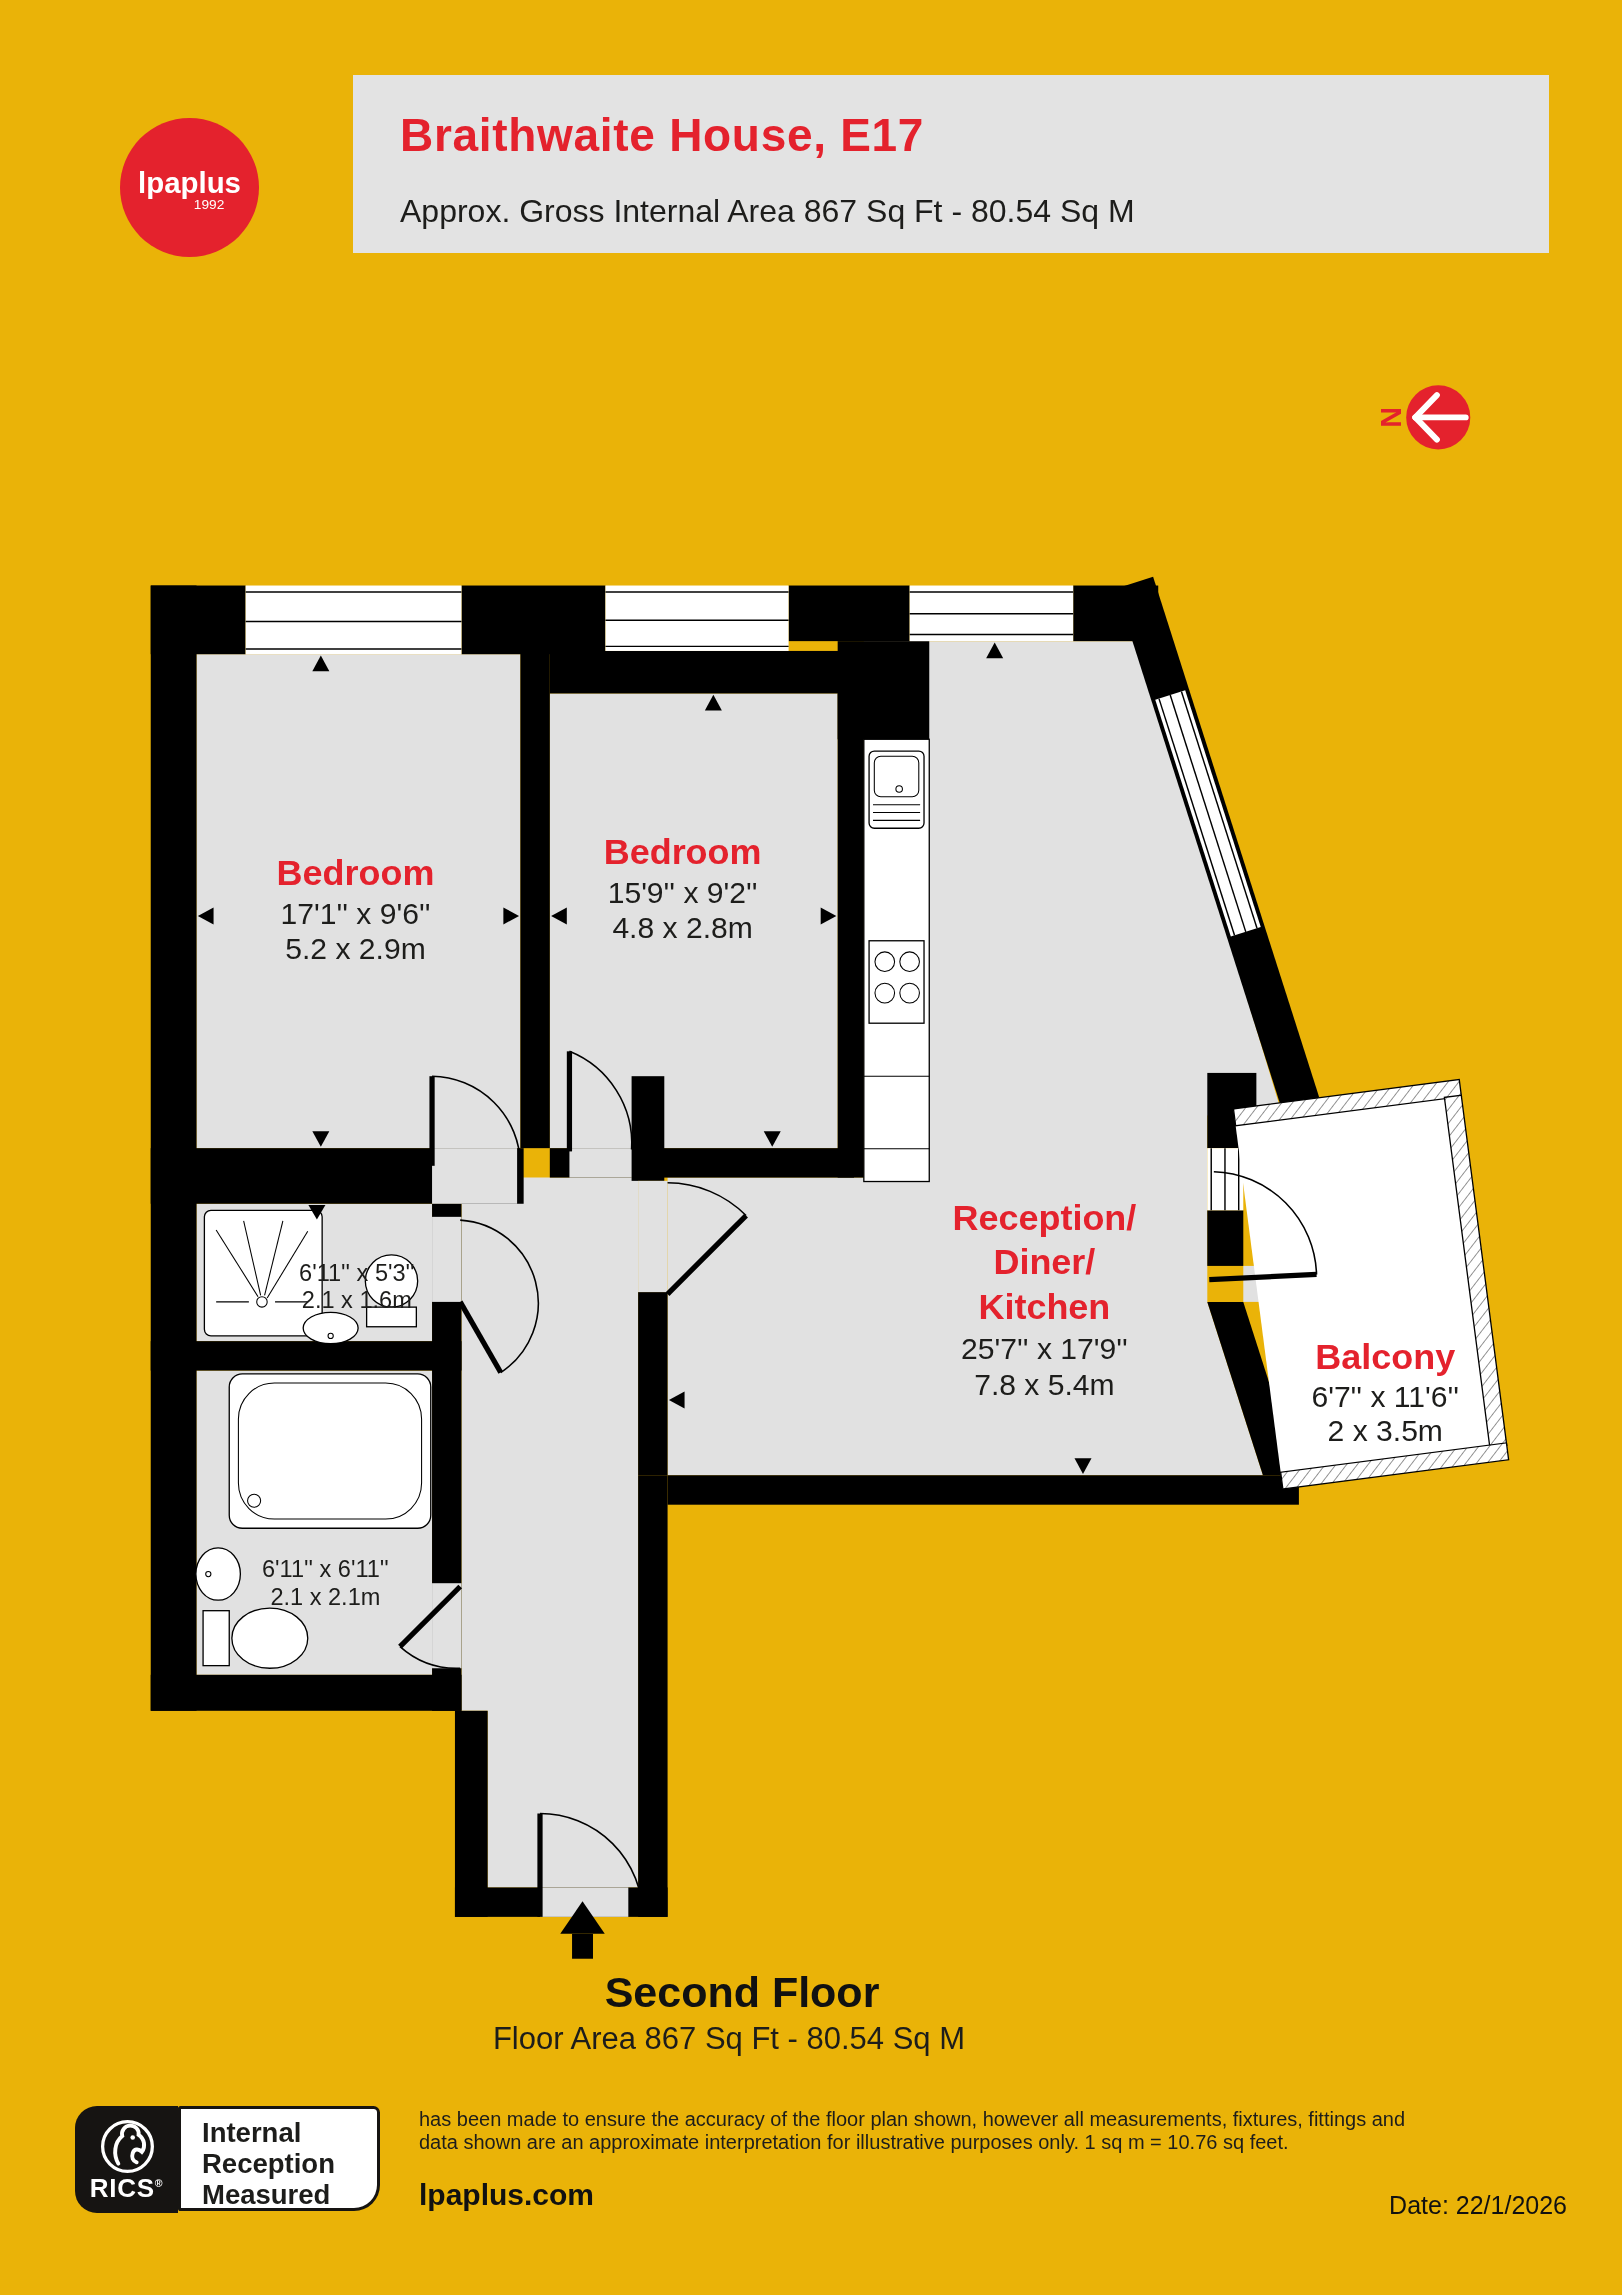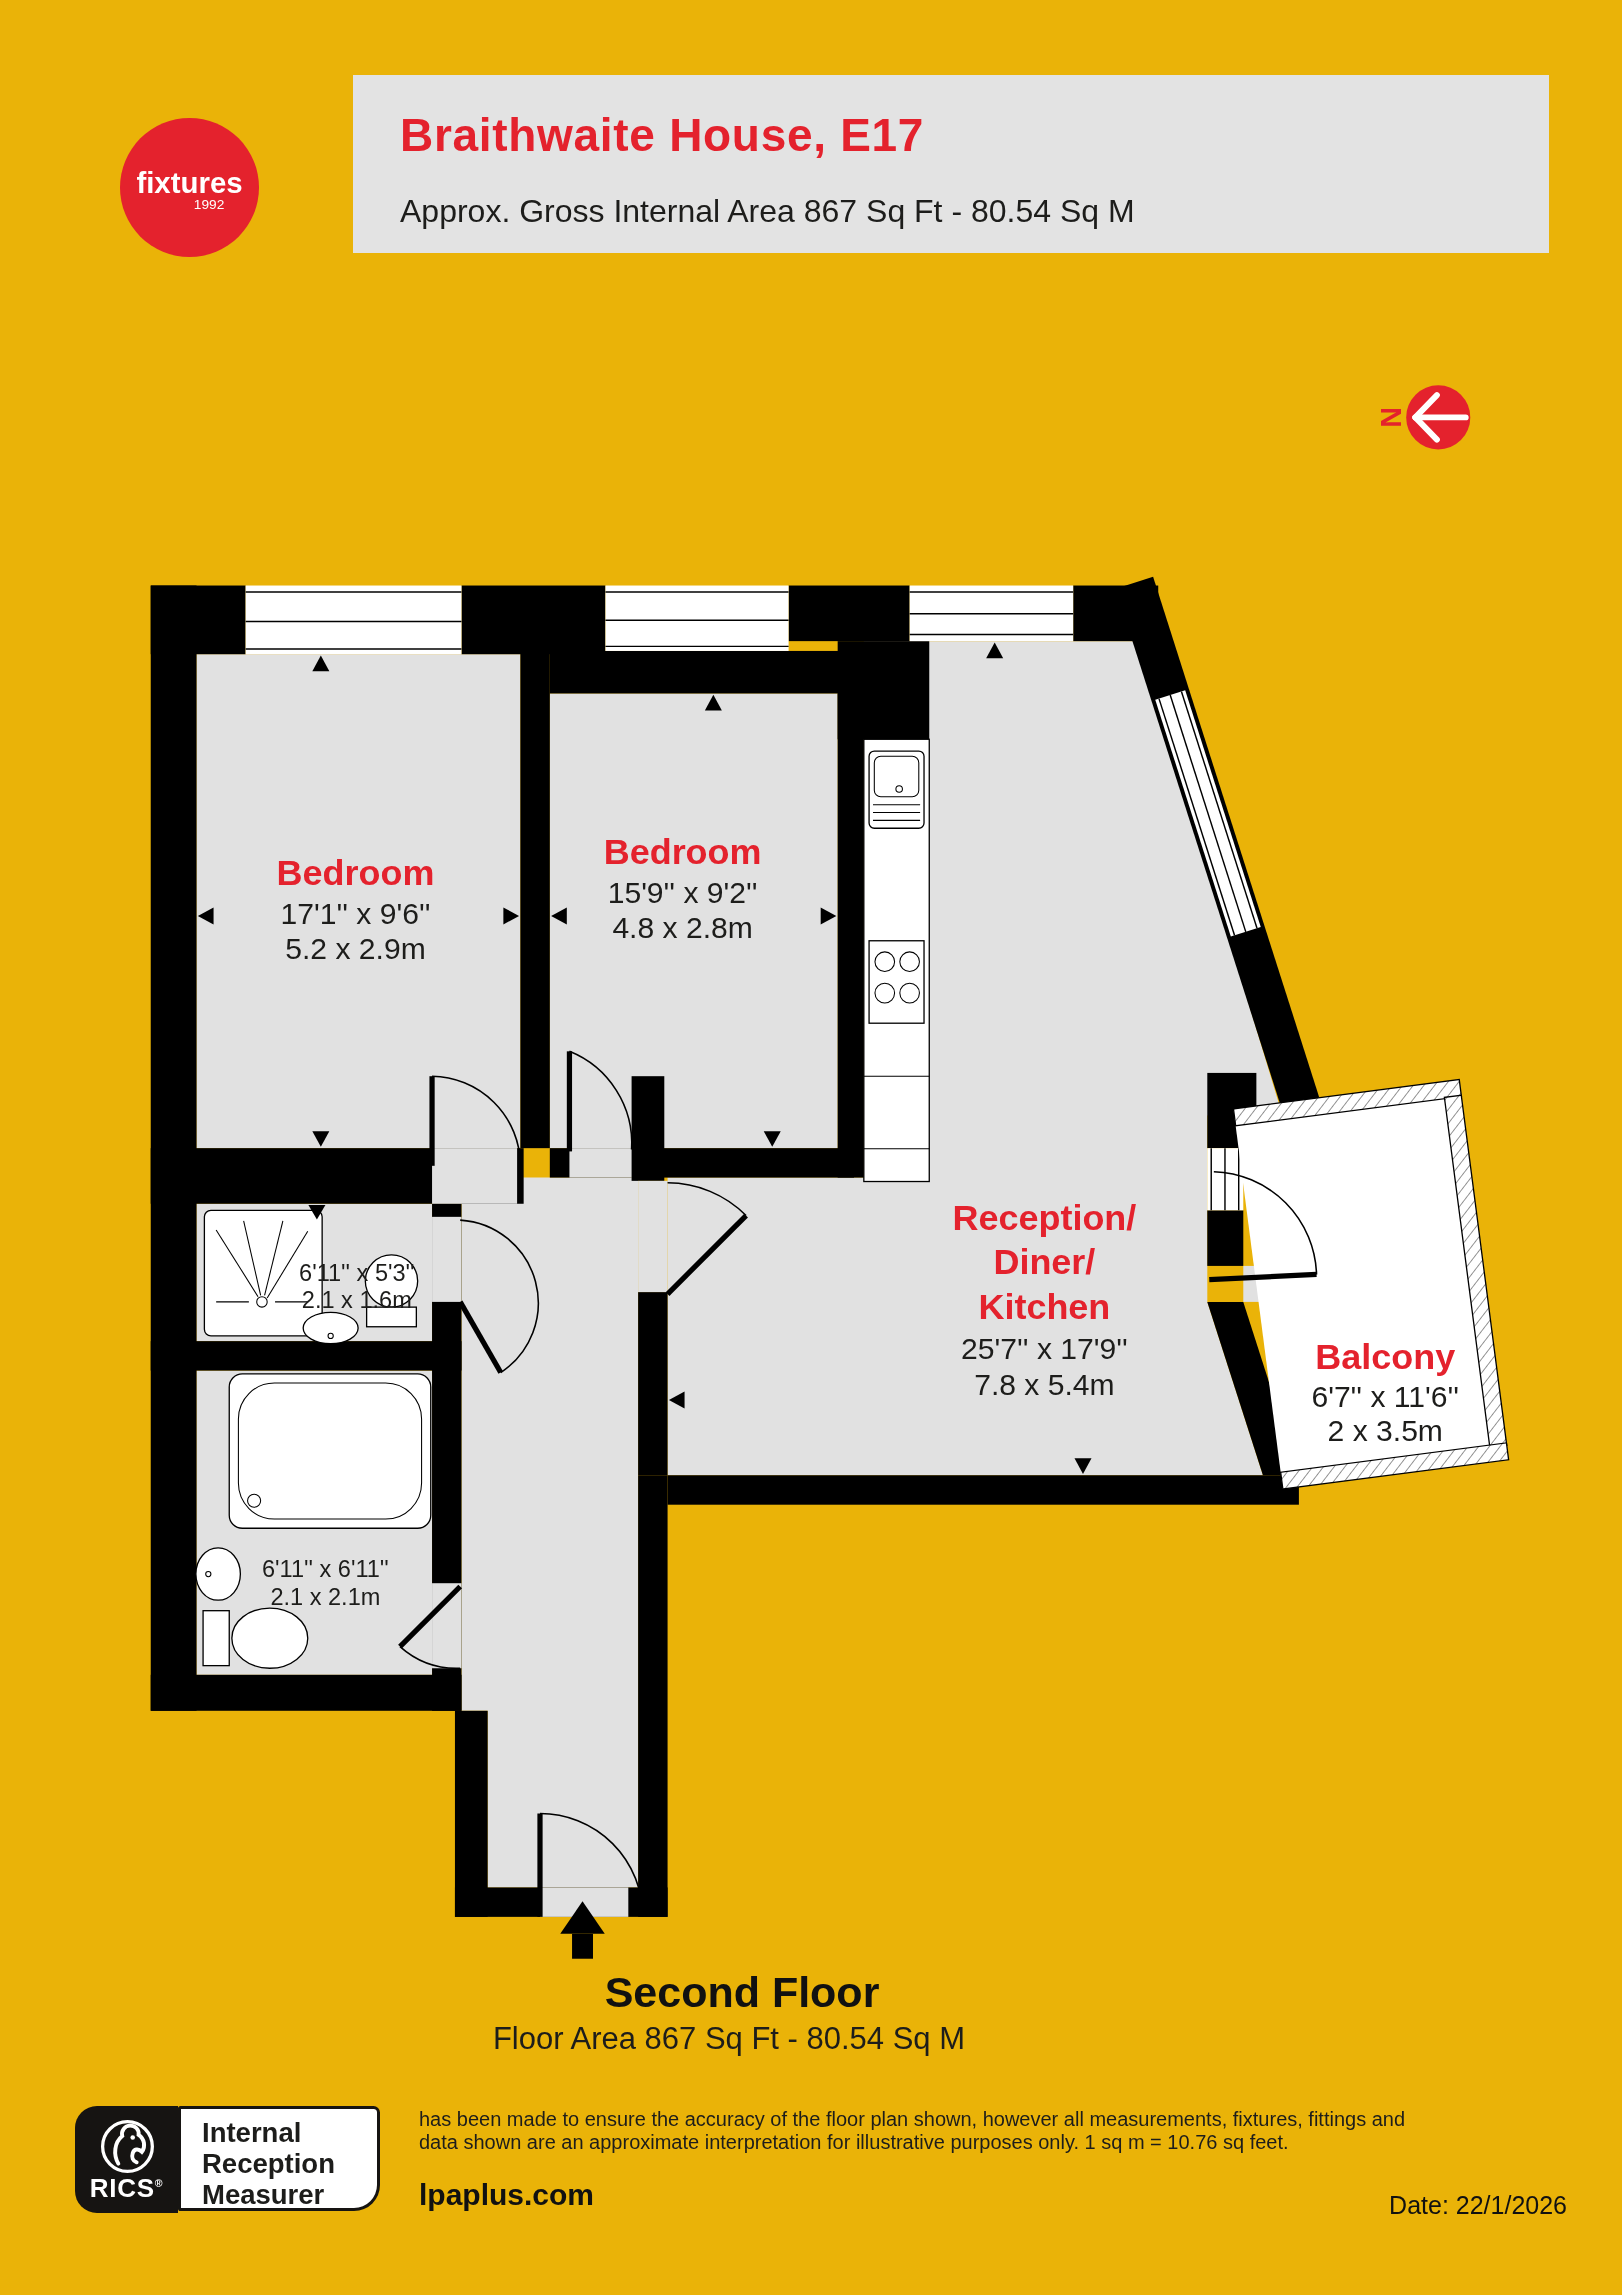--- a/index.html
+++ b/index.html
@@ -85,21 +85,21 @@
 </head>
 <body>
 
 <div class="page">
 
   <div class="header-box">
     <div class="header-title">Braithwaite House, E17</div>
     <div class="header-sub">Approx. Gross Internal Area 867 Sq Ft - 80.54 Sq M</div>
   </div>
   <div class="logo-circle">
-    <div class="logo-brand">fixtures</div>
+    <div class="logo-brand">lpaplus</div>
     <div class="logo-year">1992</div>
   </div>
 
   <svg class="plan" width="1623" height="2295" viewBox="0 0 2480 3508">
     <defs>
       <pattern id="hatch" width="13" height="13" patternUnits="userSpaceOnUse" patternTransform="rotate(45)">
         <rect width="13" height="13" fill="#ffffff"></rect>
         <line x1="0" y1="0" x2="0" y2="13" stroke="#333" stroke-width="1.6"></line>
       </pattern>
     </defs>
@@ -333,21 +333,21 @@
       <circle cx="88" cy="48" r="3.5" fill="#fff"></circle>
     </svg>
     <div class="rics-word">
       <span>RICS</span><sup>®</sup>
     </div>
   </div>
   <div class="cert-box">
     <div class="pad"></div>
     <div class="cert-line">Internal</div>
     <div class="cert-line">Reception</div>
-    <div class="cert-line">Measurer</div>
+    <div class="cert-line">Measured</div>
   </div>
 
   <div class="disclaimer">
     <div>has been made to ensure the accuracy of the floor plan shown, however all measurements, fixtures, fittings and</div>
     <div>data shown are an approximate interpretation for illustrative purposes only. 1 sq m = 10.76 sq feet.</div>
   </div>
   <div class="website">lpaplus.com</div>
   <div class="date">Date: 22/1/2026</div>
 
 </div>

